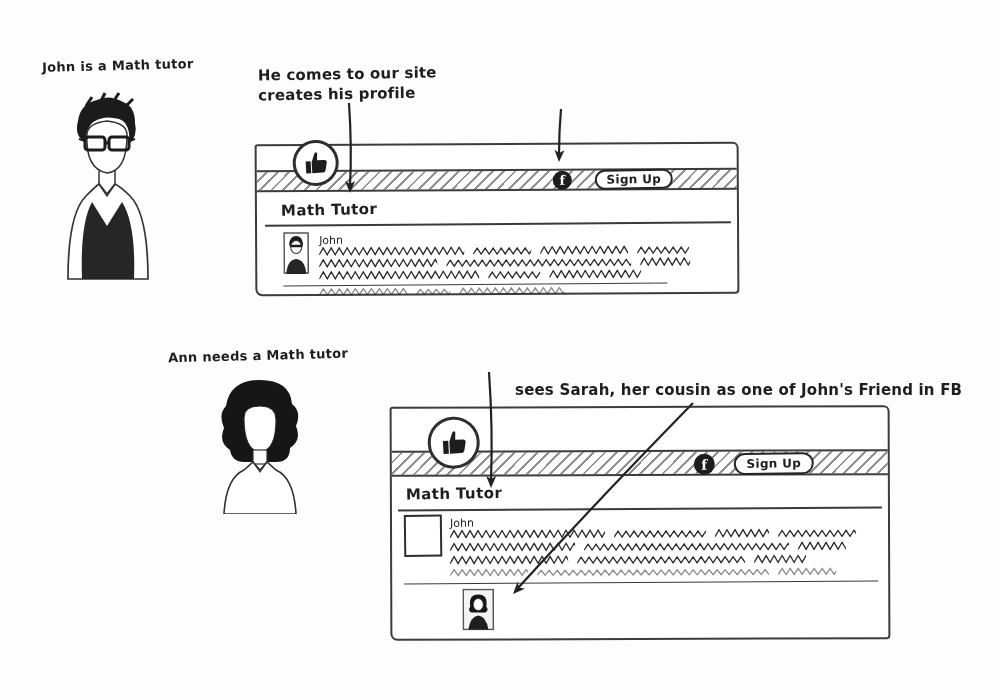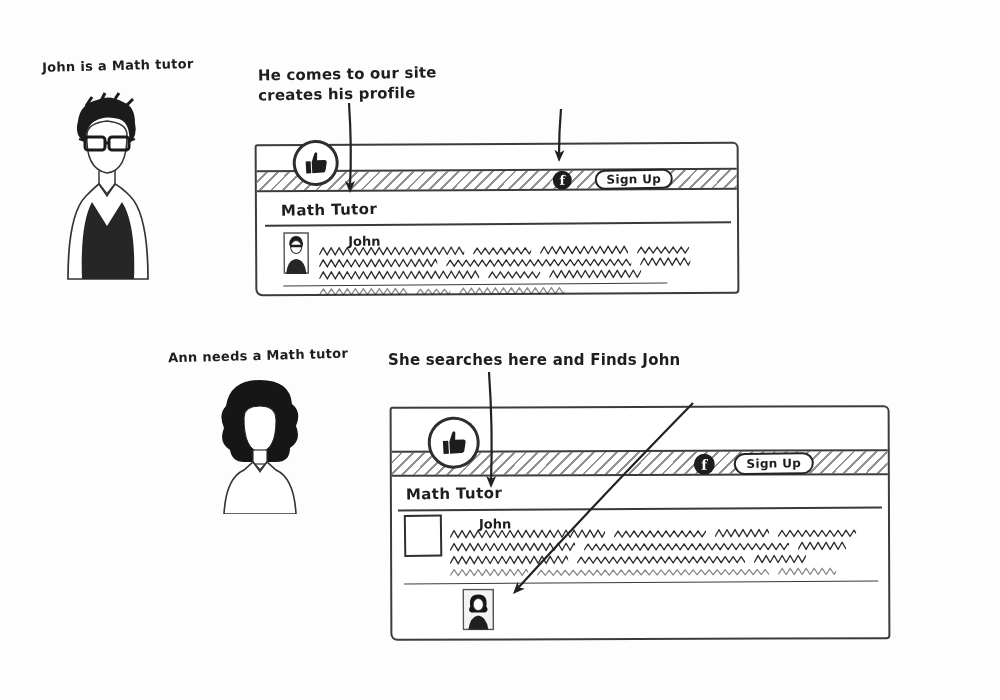--- a/index.html
+++ b/index.html
@@ -27,21 +27,21 @@
             display: flex; align-items: center; justify-content: center;
             font-family: "DejaVu Serif", "Liberation Serif", serif; font-weight: 700; z-index: 3; }
   .signup { position: absolute; border: 2px solid #242424; border-radius: 11px; background: #fff;
             display: flex; align-items: center; justify-content: center;
             font-size: 12px; font-weight: 700; z-index: 3; transform: rotate(-.6deg);
             letter-spacing: .3px; }
   .sect { position: absolute; font-size: 15px; font-weight: 800; letter-spacing: .4px;
           transform: rotate(-.8deg); }
   .divider { position: absolute; border-top: 2px solid #3a3a3a; transform: rotate(-.15deg); }
   .thumb { position: absolute; }
-  .pname { position: absolute; font-size: 13px; font-weight: 700; margin-left: 29px; }
+  .pname { position: absolute; font-size: 11px; font-weight: 400; }
   .srow { position: absolute; display: flex; gap: 9px; align-items: flex-end; }
   .srow.dim { opacity: .55; }
   .squig svg { display: block; }
   .sq { position: absolute; border: 2.5px solid #2e2e2e; background: #fff;
         transform: rotate(-.5deg); }
   .arrows { position: absolute; left: 0; top: 0; z-index: 10; pointer-events: none; }
 </style>
 </head>
 <body>
 
@@ -180,21 +180,21 @@
   <div class="sketchfig" style="left:210px; top:376px">
     <svg width="100" height="138" viewBox="0 0 100 138">
       <path d="M50 4 Q20 4 16 30 Q8 38 14 52 Q8 66 20 74 Q22 86 34 86 L66 86 Q80 86 80 72 Q92 64 86 50 Q92 36 82 28 Q80 4 50 4 Z" fill="#161616"></path>
       <path d="M34 42 Q34 74 50 76 Q66 74 66 44 Q66 30 50 30 Q34 30 34 42 Z" fill="#fff" stroke="#222" stroke-width="1"></path>
       <rect x="43" y="74" width="14" height="14" fill="#fff" stroke="#333" stroke-width="1.2"></rect>
       <path d="M14 138 Q16 102 34 94 L43 86 L50 94 L57 86 L66 94 Q84 102 86 138 Z" fill="#fff" stroke="#333" stroke-width="1.6"></path>
       <path d="M43 86 L50 96 L57 86" fill="none" stroke="#333" stroke-width="1.2"></path>
     </svg>
   </div>
 
-  <div class="annot" style="left:388px; top:350px; white-space:nowrap">She searches here and Finds John</div>
+  <div class="annot" style="left:515px; top:380px; white-space:nowrap">sees Sarah, her cousin as one of John's Friend in FB</div>
 
   <div class="wf" style="left:390px; top:406px; width:500px; height:234px; transform:rotate(-.2deg)">
 
     <div class="logo" style="left:36px; top:8px; width:52px; height:52px">
       <svg width="28" height="28" viewBox="0 0 26 26">
         <path d="M3 23 h5 V11 H3 Z M9 12 l3 -8 q1.5 -3 3 -.5 l-.5 7 h7 q3 0 2.5 3 l-1.5 7 q-.5 2.5 -3.5 2.5 H9 Z" fill="#1d1d1d"></path>
       </svg>
     </div>
 
     <div class="hatch" style="top:42px; height:26px"></div>

